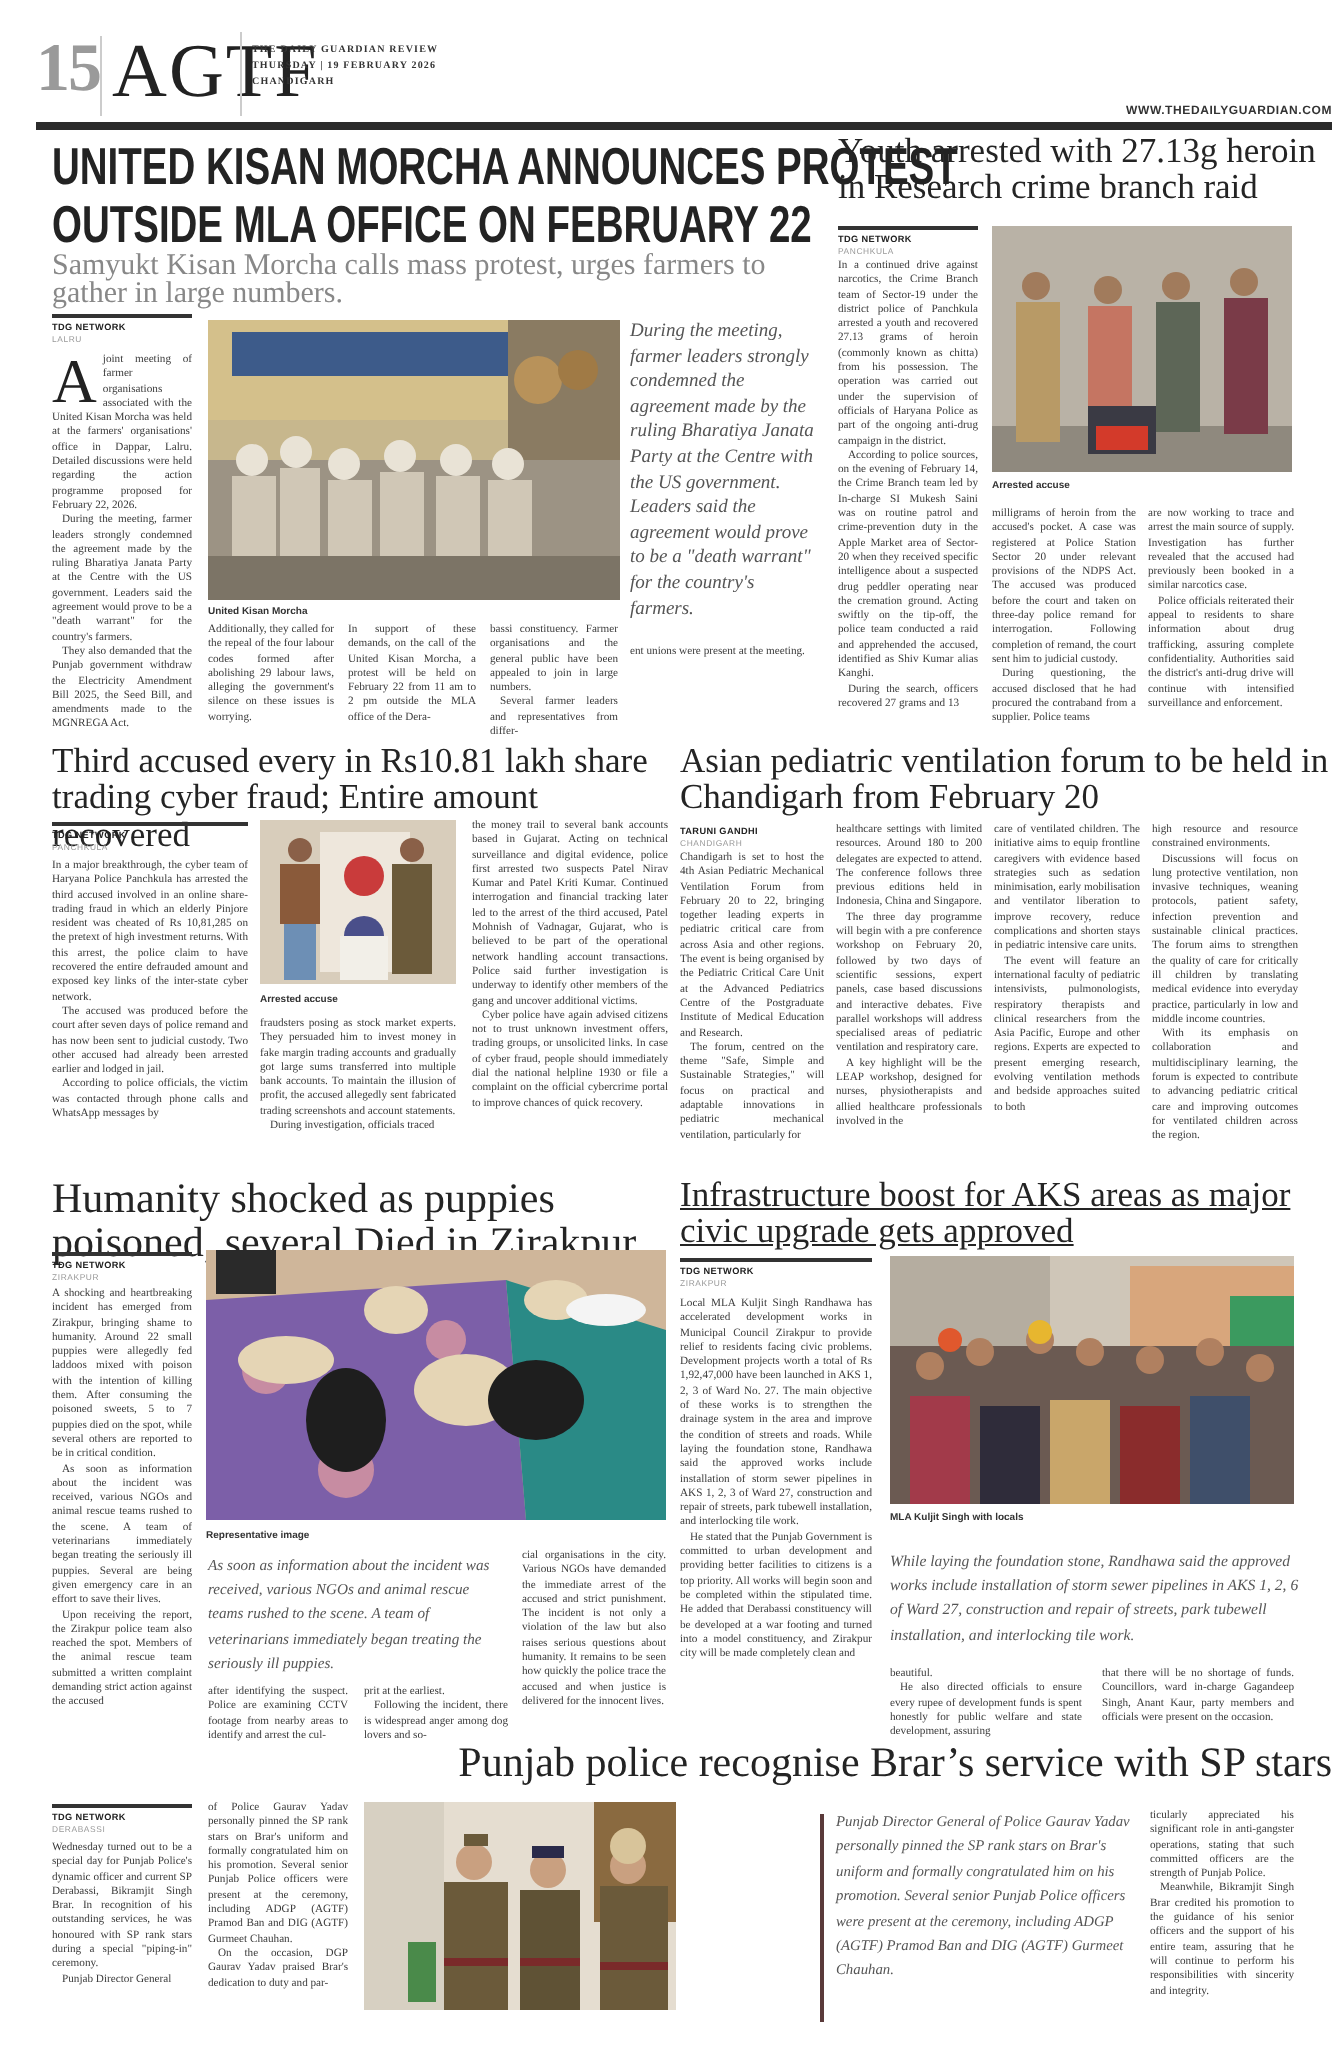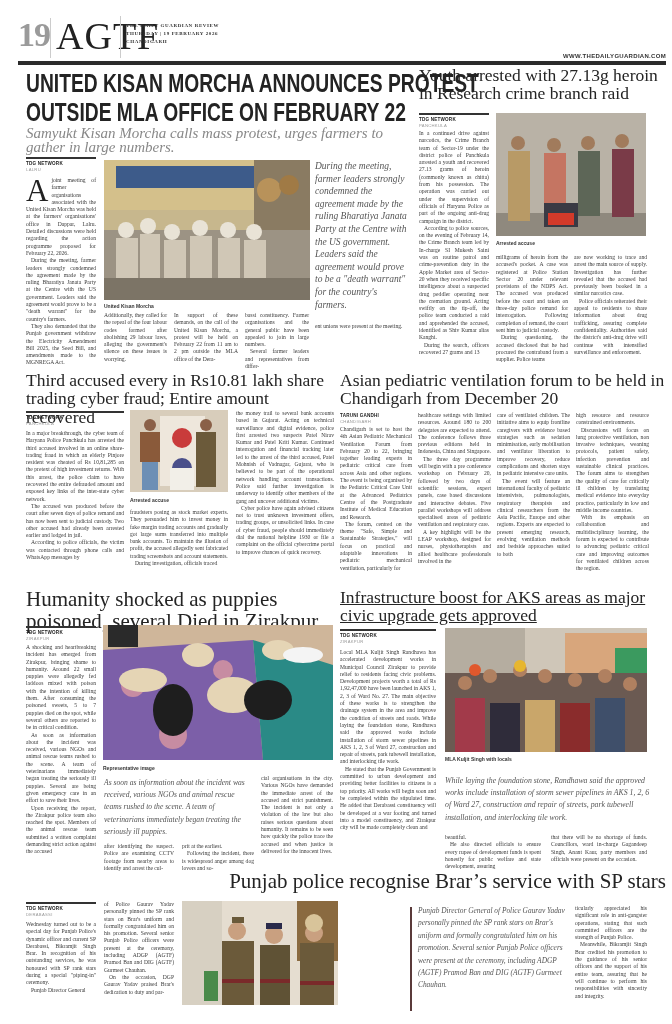--- a/index.html
+++ b/index.html
@@ -25,36 +25,36 @@
   .body p { text-indent: 5px; }
   .body p:first-child { text-indent: 0; }
   .caption { font-family: "Liberation Sans", sans-serif; font-size: 5px; font-weight: bold; color: #333; }
   .quote { font-family: "Liberation Serif", serif; font-style: italic; color: #555; }
   .photo { overflow: hidden; }
   .dropcap { float: left; font-family: "Liberation Serif", serif; font-size: 31px; line-height: 26px; margin: 1px 3px 0 0; color: #222; }
 </style>
 </head>
 <body>
 
-<div class="abs page-num">19</div>
+<div class="abs page-num">15</div>
 <div class="abs mast-sep1"></div>
 <div class="abs section">AGTF</div>
 <div class="abs mast-sep2"></div>
 <div class="abs mast-info">
   <div>THE DAILY GUARDIAN REVIEW</div>
   <div>THURSDAY | 19 FEBRUARY 2026</div>
   <div>CHANDIGARH</div>
 </div>
 <div class="abs website">WWW.THEDAILYGUARDIAN.COM</div>
 <div class="abs top-rule"></div>
 
 <section>
   <div class="abs cond" style="left:26px;top:70px;font-size:26px;line-height:26px;transform:scaleX(0.74);white-space:nowrap;">UNITED KISAN MORCHA ANNOUNCES PROTEST</div>
   <div class="abs cond" style="left:26px;top:99px;font-size:26px;line-height:26px;transform:scaleX(0.74);white-space:nowrap;">OUTSIDE MLA OFFICE ON FEBRUARY 22</div>
-  <div class="abs deck" style="left:26px;top:126px;width:390px;font-style:italic;">Samyukt Kisan Morcha calls mass protest, urges farmers to gather in large numbers.</div>
+  <div class="abs deck" style="left:26px;top:126px;width:390px;">Samyukt Kisan Morcha calls mass protest, urges farmers to gather in large numbers.</div>
   <div class="abs byline-rule" style="left:26px;top:157px;width:70px;"></div>
   <div class="abs byline" style="left:26px;top:161px;">TDG NETWORK</div>
   <div class="abs dateline" style="left:26px;top:167px;">LALRU</div>
   <div class="abs body" style="left:26px;top:177px;width:70px;">
     <p><span class="dropcap">A</span><span>joint meeting of farmer organisations associated with the United Kisan Morcha was held at the farmers' organisations' office in Dappar, Lalru. Detailed discussions were held regarding the action programme proposed for February 22, 2026.</span></p>
     <p>During the meeting, farmer leaders strongly condemned the agreement made by the ruling Bharatiya Janata Party at the Centre with the US government. Leaders said the agreement would prove to be a "death warrant" for the country's farmers.</p>
     <p>They also demanded that the Punjab government withdraw the Electricity Amendment Bill 2025, the Seed Bill, and amendments made to the MGNREGA Act.</p>
   </div>
   <div class="abs photo" style="left:104px;top:160px;width:206px;height:140px;">
     <svg width="206" height="140" viewBox="0 0 206 140">
@@ -179,21 +179,21 @@
     <p>fraudsters posing as stock market experts. They persuaded him to invest money in fake margin trading accounts and gradually got large sums transferred into multiple bank accounts. To maintain the illusion of profit, the accused allegedly sent fabricated trading screenshots and account statements.</p>
     <p>During investigation, officials traced</p>
   </div>
   <div class="abs body" style="left:236px;top:410px;width:98px;">
     <p>the money trail to several bank accounts based in Gujarat. Acting on technical surveillance and digital evidence, police first arrested two suspects Patel Nirav Kumar and Patel Kriti Kumar. Continued interrogation and financial tracking later led to the arrest of the third accused, Patel Mohnish of Vadnagar, Gujarat, who is believed to be part of the operational network handling account transactions. Police said further investigation is underway to identify other members of the gang and uncover additional victims.</p>
     <p>Cyber police have again advised citizens not to trust unknown investment offers, trading groups, or unsolicited links. In case of cyber fraud, people should immediately dial the national helpline 1930 or file a complaint on the official cybercrime portal to improve chances of quick recovery.</p>
   </div>
 </section>
 
 <section>
-  <div class="abs hl" style="left:340px;top:371px;width:330px;font-size:17.5px;">Asian pediatric ventilation forum to be held in Chandigarh from December 20</div>
+  <div class="abs hl" style="left:340px;top:371px;width:330px;font-size:17.5px;">Asian pediatric ventilation forum to be held in Chandigarh from February 20</div>
   <div class="abs byline" style="left:340px;top:413px;">TARUNI GANDHI</div>
   <div class="abs dateline" style="left:340px;top:419px;">CHANDIGARH</div>
   <div class="abs body" style="left:340px;top:426px;width:72px;">
     <p>Chandigarh is set to host the 4th Asian Pediatric Mechanical Ventilation Forum from February 20 to 22, bringing together leading experts in pediatric critical care from across Asia and other regions. The event is being organised by the Pediatric Critical Care Unit at the Advanced Pediatrics Centre of the Postgraduate Institute of Medical Education and Research.</p>
     <p>The forum, centred on the theme "Safe, Simple and Sustainable Strategies," will focus on practical and adaptable innovations in pediatric mechanical ventilation, particularly for</p>
   </div>
   <div class="abs body" style="left:418px;top:412px;width:73px;">
     <p>healthcare settings with limited resources. Around 180 to 200 delegates are expected to attend. The conference follows three previous editions held in Indonesia, China and Singapore.</p>
     <p>The three day programme will begin with a pre conference workshop on February 20, followed by two days of scientific sessions, expert panels, case based discussions and interactive debates. Five parallel workshops will address specialised areas of pediatric ventilation and respiratory care.</p>
     <p>A key highlight will be the LEAP workshop, designed for nurses, physiotherapists and allied healthcare professionals involved in the</p>

